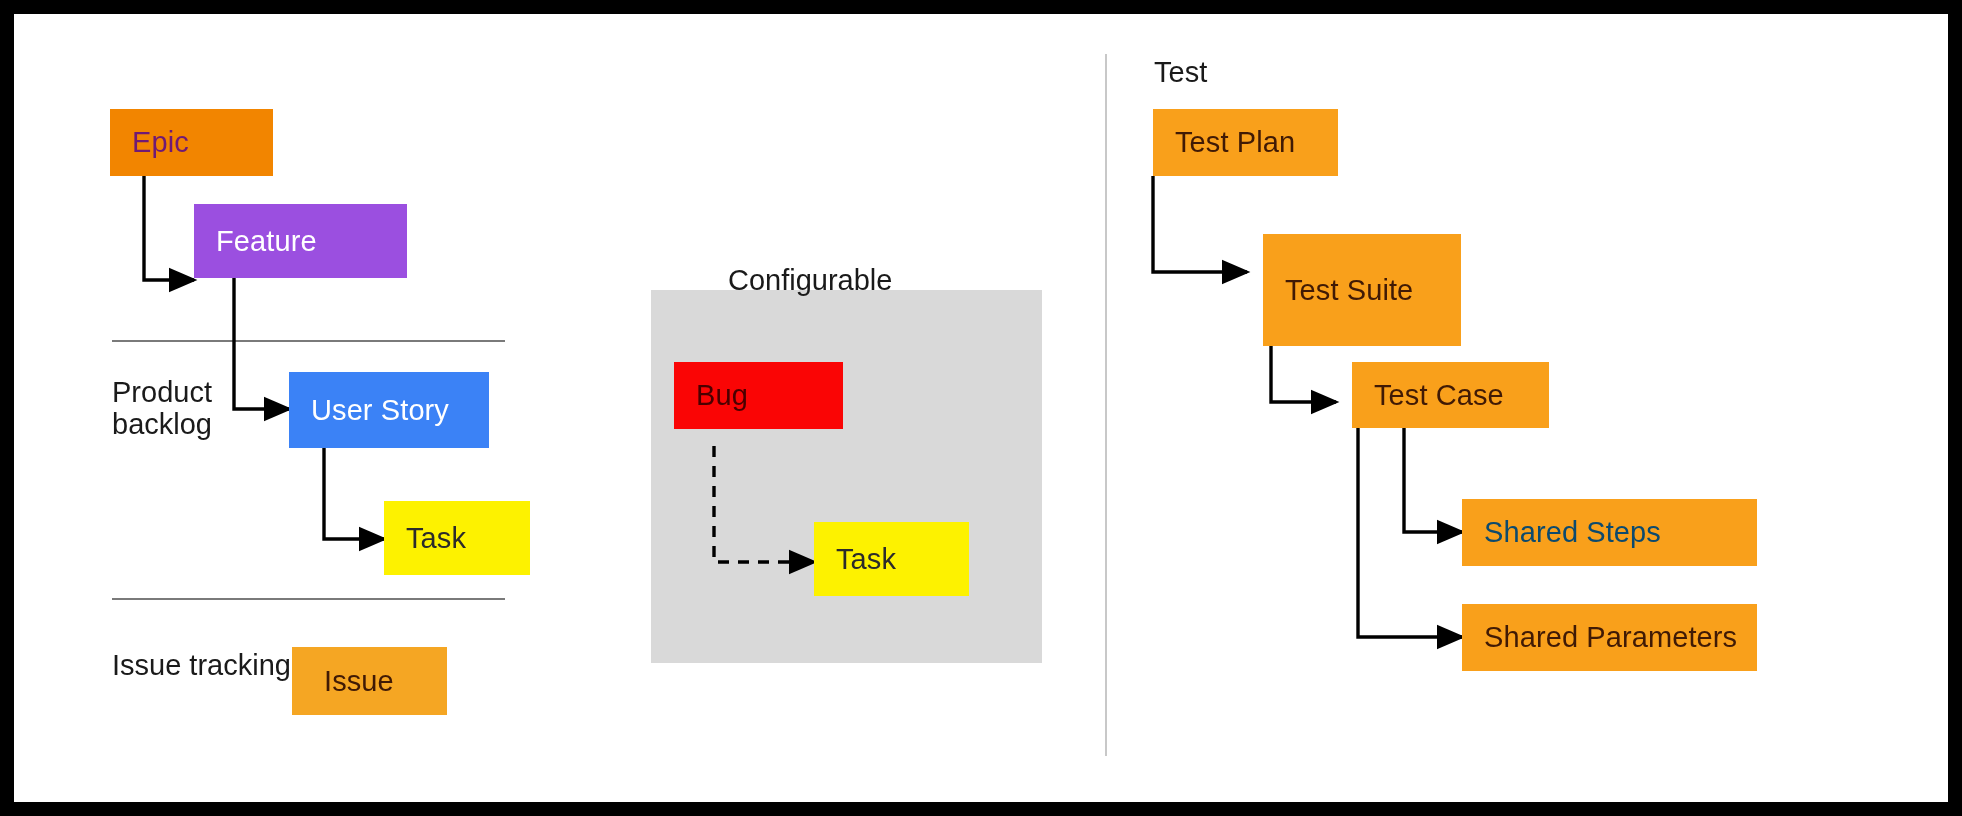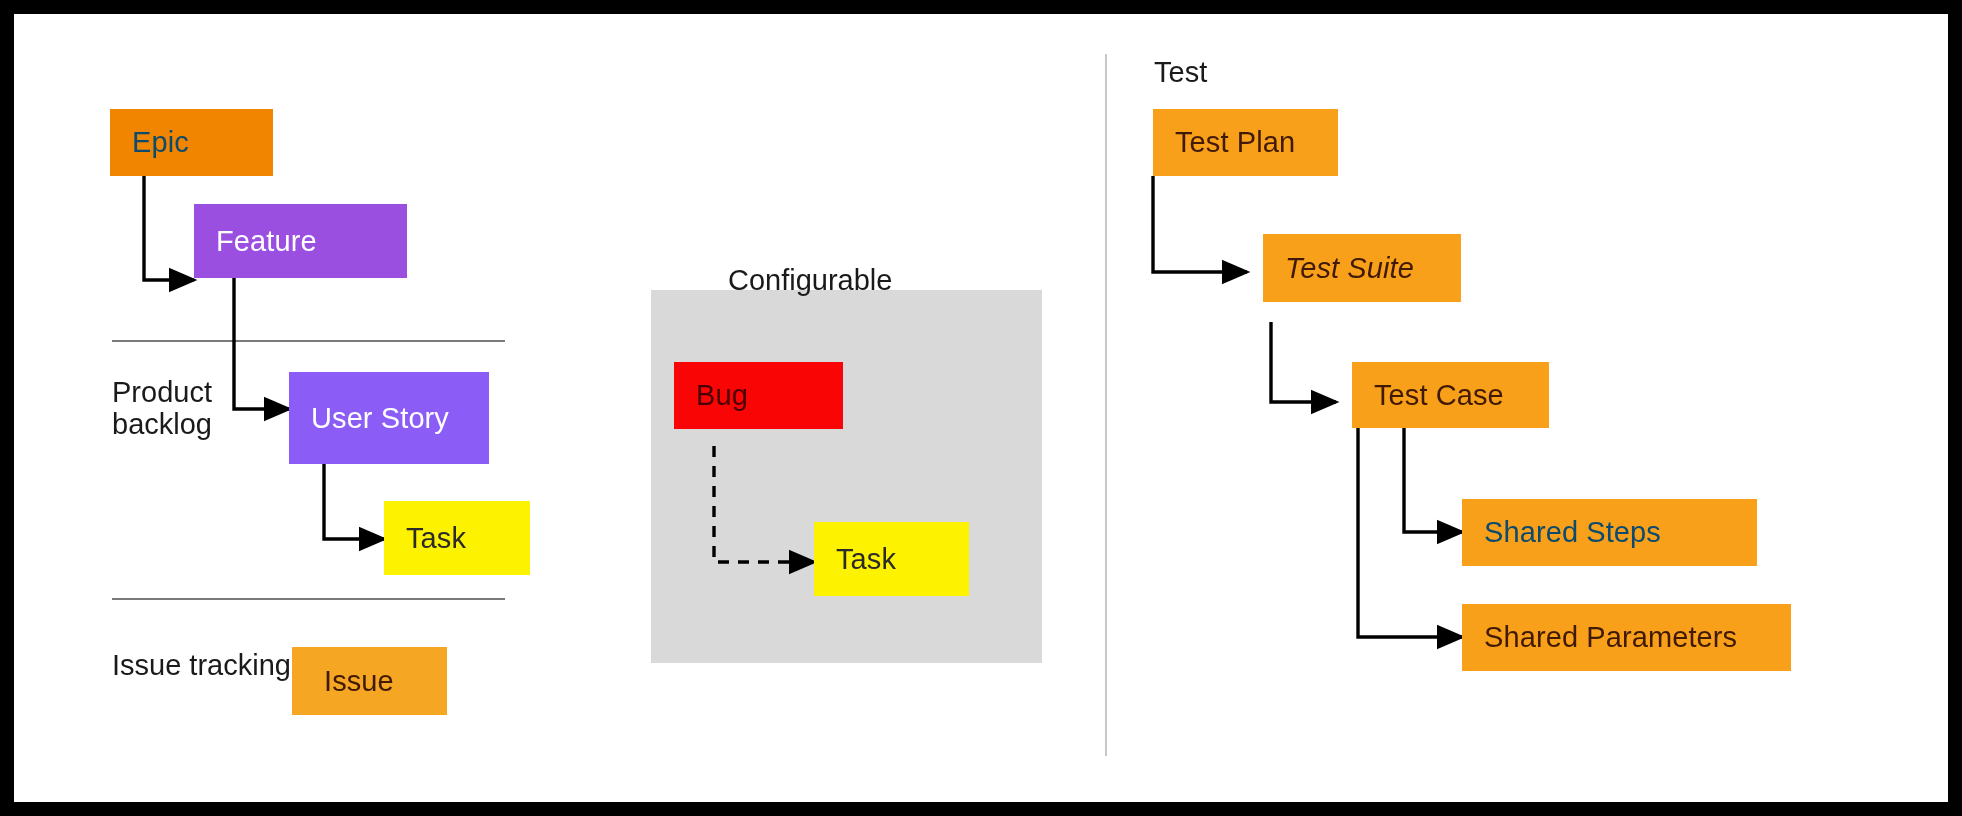--- a/index.html
+++ b/index.html
@@ -111,46 +111,46 @@
       <path d="M1139,162 L1139,258 L1233,258" fill="none" stroke="#000000" stroke-width="3.4" marker-end="url(#arrow)"></path>
 
       <path d="M1257,308 L1257,388 L1322,388" fill="none" stroke="#000000" stroke-width="3.4" marker-end="url(#arrow)"></path>
 
       <path d="M1390,414 L1390,518 L1448,518" fill="none" stroke="#000000" stroke-width="3.4" marker-end="url(#arrow)"></path>
 
       <path d="M1344,414 L1344,623 L1448,623" fill="none" stroke="#000000" stroke-width="3.4" marker-end="url(#arrow)"></path>
     </svg>
 
 
-    <div class="box" style="left:96px; top:95px; width:163px; height:67px; background:#f28500; color:#0c4a6e;">Epic</div>
+    <div class="box" style="left:96px; top:95px; width:163px; height:67px; background:#f28500; color:#701a75;">Epic</div>
 
     <div class="box" style="left:180px; top:190px; width:213px; height:74px; background:#9b4fe0; color:#ffffff;">Feature</div>
 
     <div class="sect-label" style="left:98px; top:362px;"><span>Product</span><br><span>backlog</span></div>
 
-    <div class="box" style="left:275px; top:358px; width:200px; height:92px; background:#8b5cf6; color:#ffffff;">User Story</div>
+    <div class="box" style="left:275px; top:358px; width:200px; height:76px; background:#3b82f6; color:#ffffff;">User Story</div>
 
     <div class="box" style="left:370px; top:487px; width:146px; height:74px; background:#fdf200; color:#2b2b2b;">Task</div>
 
     <div class="sect-label" style="left:98px; top:635px;">Issue tracking</div>
 
     <div class="box" style="left:278px; top:633px; width:155px; height:68px; background:#f5a623; color:#401a05;padding-left:32px;">Issue</div>
 
     <div class="panel-title" style="left:714px; top:250px;">Configurable</div>
 
     <div class="box" style="left:660px; top:348px; width:169px; height:67px; background:#fa0505; color:#4a0000;">Bug</div>
 
     <div class="box" style="left:800px; top:508px; width:155px; height:74px; background:#fdf200; color:#2b2b2b;">Task</div>
 
     <div class="sect-label" style="left:1140px; top:42px;">Test</div>
 
     <div class="box" style="left:1139px; top:95px; width:185px; height:67px; background:#f9a01b; color:#401a05;">Test Plan</div>
 
-    <div class="box" style="left:1249px; top:220px; width:198px; height:68px; background:#f9a01b; color:#401a05;font-style:italic;">Test Suite</div>
+    <div class="box" style="left:1249px; top:220px; width:198px; height:112px; background:#f9a01b; color:#401a05;">Test Suite</div>
 
     <div class="box" style="left:1338px; top:348px; width:197px; height:66px; background:#f9a01b; color:#401a05;">Test Case</div>
 
     <div class="box" style="left:1448px; top:485px; width:295px; height:67px; background:#f9a01b; color:#0c4a6e;">Shared Steps</div>
 
-    <div class="box" style="left:1448px; top:590px; width:329px; height:67px; background:#f9a01b; color:#401a05;">Shared Parameters</div>
+    <div class="box" style="left:1448px; top:590px; width:295px; height:67px; background:#f9a01b; color:#401a05;">Shared Parameters</div>
 
   </div>
 </div>
 
 </body></html>

